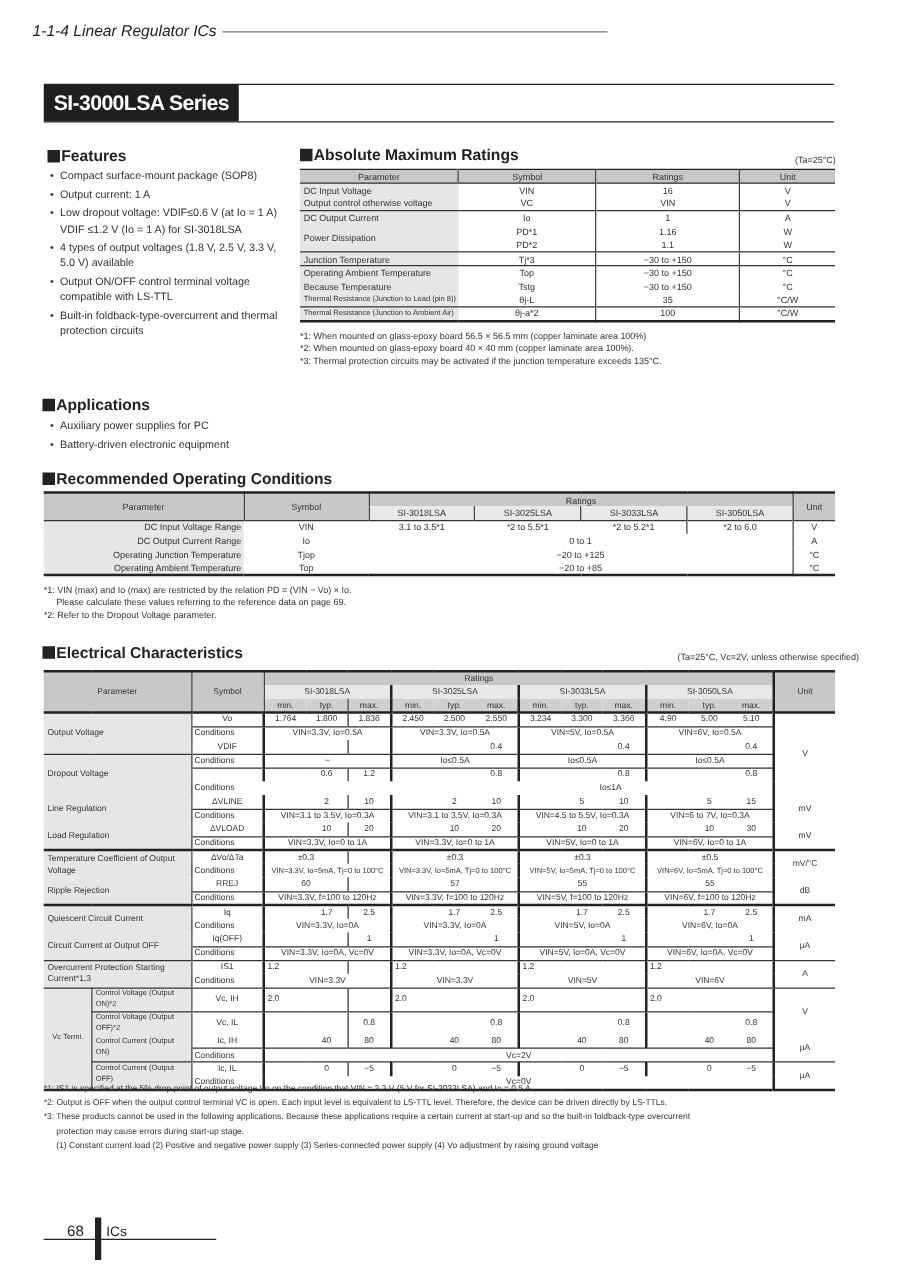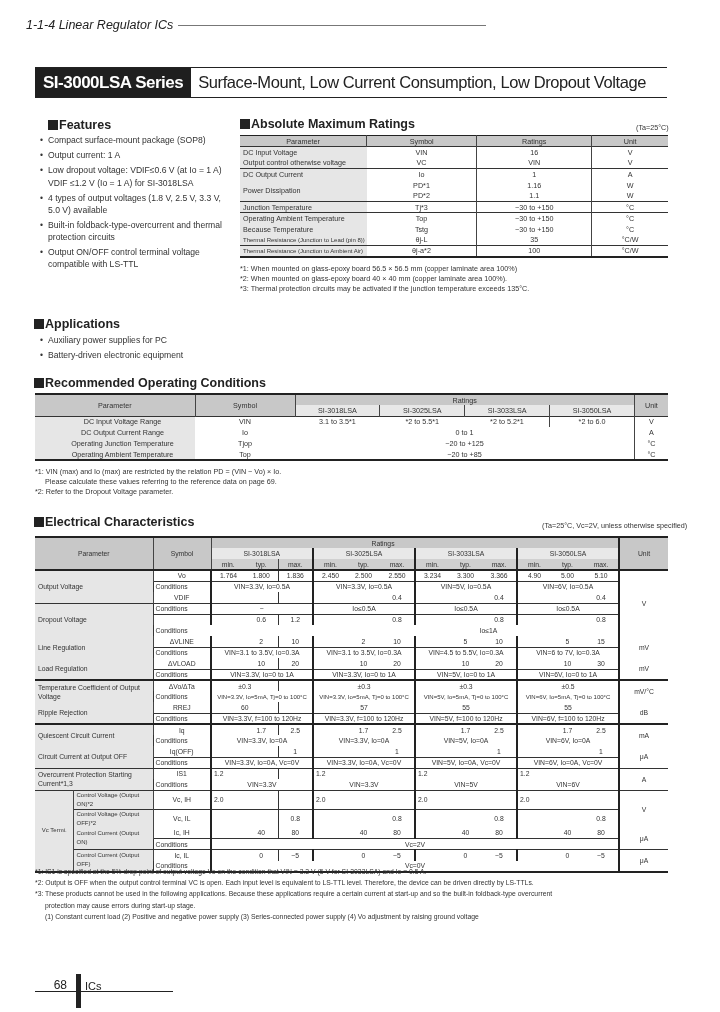--- a/index.html
+++ b/index.html
@@ -23,21 +23,21 @@
   .amr th:last-child{border-right:none}
   .amr td.p{background:#e6e6e6;text-align:left;padding-left:3px}
   .amr td.c{text-align:center;border-right:1px solid #444}
   .amr td.c:last-child{border-right:none}
   .amr tr.bt td{border-top:1px solid #333}
   .amr{border-top:1.5px solid #222;border-bottom:2px solid #222}
   .notes{position:absolute;font-size:7.2px;line-height:9.8px;color:#333}
   .roc{position:absolute;left:35px;top:393px;width:633px;border-top:2px solid #222;border-bottom:2px solid #222}
   .roc th{background:#c8c8c8;border-right:1px solid #444}
   .roc th.sub{background:#e8e8e8}
-  .roc td.p{background:#e6e6e6;padding-left:17px;text-align:center}
+  .roc td.p{background:#e6e6e6;padding-left:17px;text-align:right}
   .roc td.c{text-align:center}
   .roc td.u{text-align:center;border-left:1px solid #444}
   .roc tr:nth-child(3) td{border-top:1px solid #333}
   .ec{position:absolute;left:35px;top:536px;width:633px;border-top:2px solid #222;border-bottom:2px solid #222;font-size:6.8px}
   .ec th{background:#c8c8c8;height:11px}
   .ec th.s2{background:#e8e8e8}
   .ec th.s3{background:#d0d0d0}
   .ec td{height:11px;text-align:center}
   .ec td.p{background:#e6e6e6;text-align:left;padding-left:3px;white-space:normal;line-height:9px}
   .ec td.sy{border-left:1px solid #444}
@@ -55,35 +55,34 @@
 </head>
 <body>
 
 <div class="hdr">
   <span>1-1-4 Linear Regulator ICs</span>
   <span class="line"></span>
 </div>
 
 <div class="title-bar">
   <span class="series">SI-3000LSA Series</span>
-  <span class="sub">Surface-Mount, Low Current Consumption, Low Dropout Voltage</span>
-</div>
-
-<div class="sec" style="left:48px;top:118px">
+</div>
+
+<div class="sec" style="left:38px;top:118px">
   <span class="sq"></span>
   <span>Features</span>
 </div>
 <ul class="feat">
   <li>Compact surface-mount package (SOP8)</li>
   <li>Output current: 1 A</li>
   <li style="margin-bottom:1px">Low dropout voltage: VDIF≤0.6 V (at Io = 1 A)</li>
   <li class="noB">VDIF ≤1.2 V (Io = 1 A) for SI-3018LSA</li>
   <li>4 types of output voltages (1.8 V, 2.5 V, 3.3 V, 5.0 V) available</li>
+  <li>Output ON/OFF control terminal voltage compatible with LS-TTL</li>
   <li>Built-in foldback-type-overcurrent and thermal protection circuits</li>
-  <li>Output ON/OFF control terminal voltage compatible with LS-TTL</li>
 </ul>
 
 <div class="sec" style="left:34px;top:317px">
   <span class="sq"></span>
   <span>Applications</span>
 </div>
 <ul class="feat" style="top:334px">
   <li>Auxiliary power supplies for PC</li>
   <li>Battery-driven electronic equipment</li>
 </ul>

